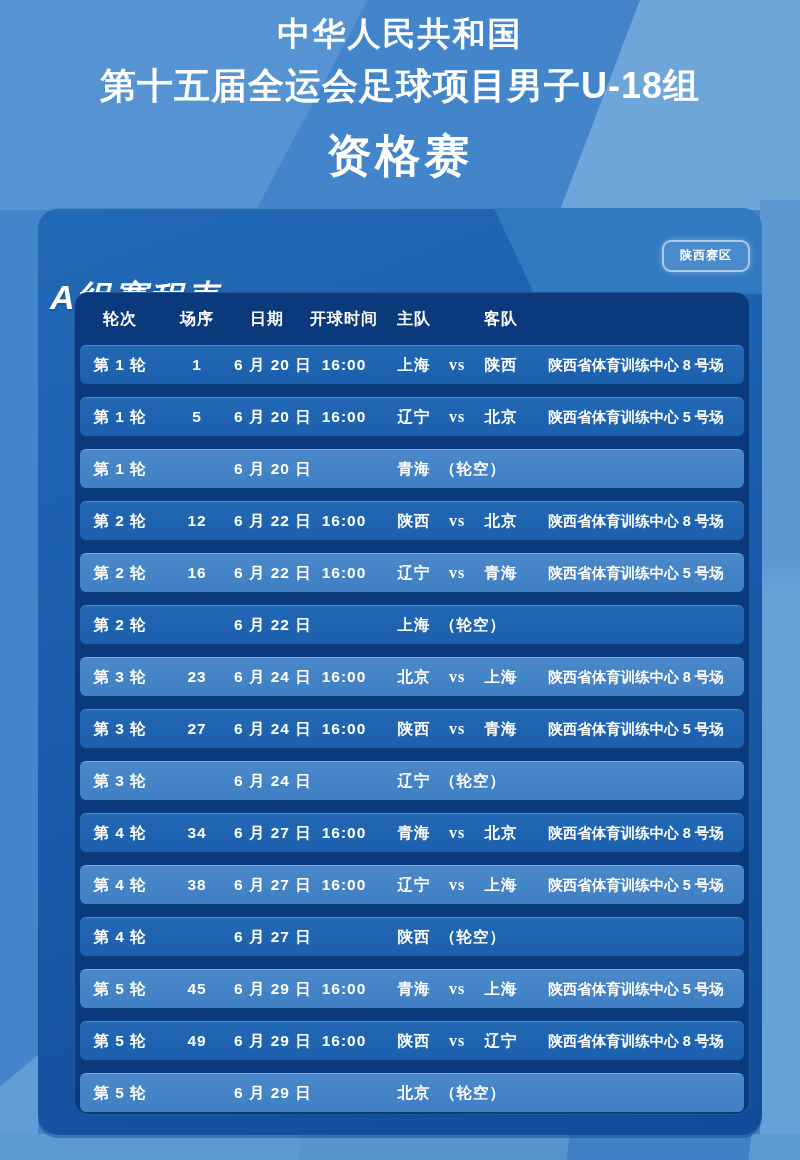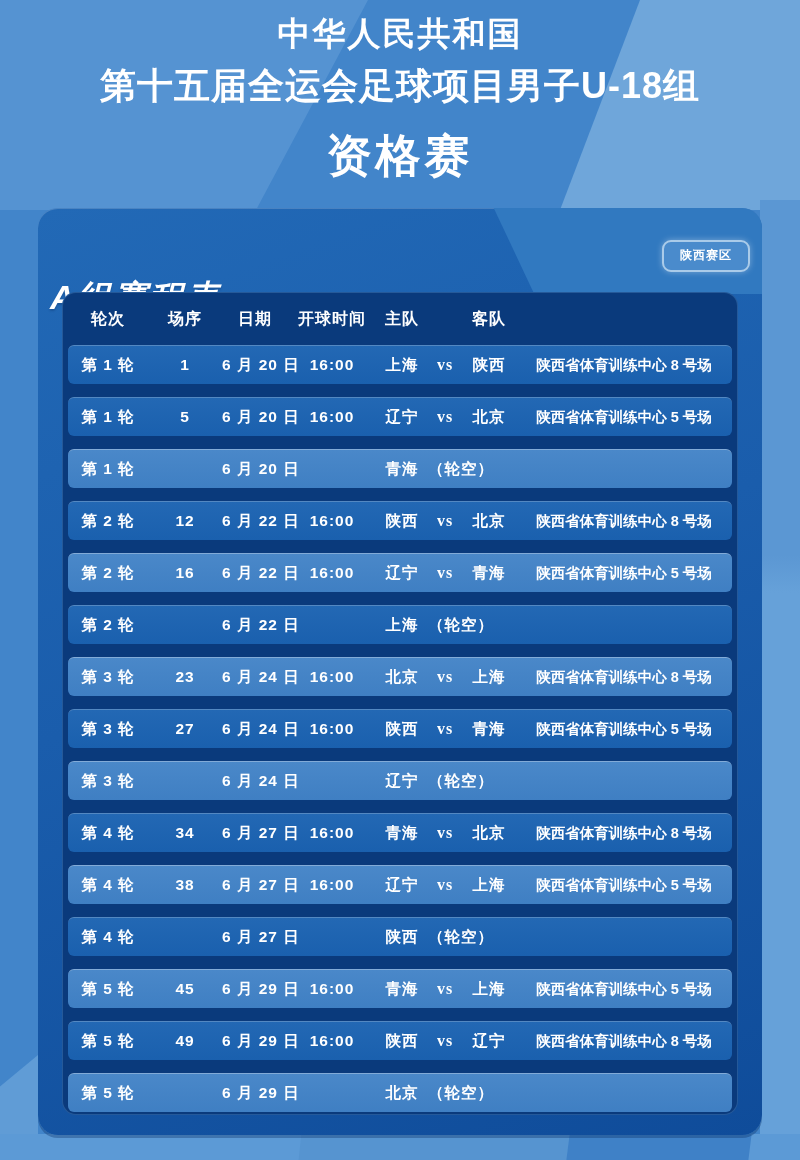--- a/index.html
+++ b/index.html
@@ -46,21 +46,21 @@
     font-style:italic;letter-spacing:2px;text-shadow:0 2px 2px rgba(0,30,80,.25);margin-top:45px;
   }
   .zone-badge{
     position:absolute;right:12px;top:32px;padding:5px 16px 6px;
     background:#4a8bcc;border:2px solid #aacbe9;border-radius:9px;
     box-shadow:0 0 6px rgba(255,255,255,.35);
     color:#fff;font-size:12px;font-weight:bold;letter-spacing:1px;
   }
   
   .table-box{
-    position:absolute;left:24px;top:84px;width:676px;height:823px;
+    position:absolute;left:36px;top:84px;width:676px;height:823px;
     background:#0a3a7c;border-radius:14px;box-sizing:border-box;padding:0 5px;
     border:1px solid rgba(90,150,210,.35);
   }
   .grid-cols{
     display:grid;grid-template-columns:80px 74px 66px 88px 52px 34px 54px 1fr;
     align-items:center;text-align:center;color:#fff;
   }
   .thead{height:52px;font-size:16px;font-weight:bold;letter-spacing:1px;}
   .thead span{white-space:nowrap;}
   .t-row{

